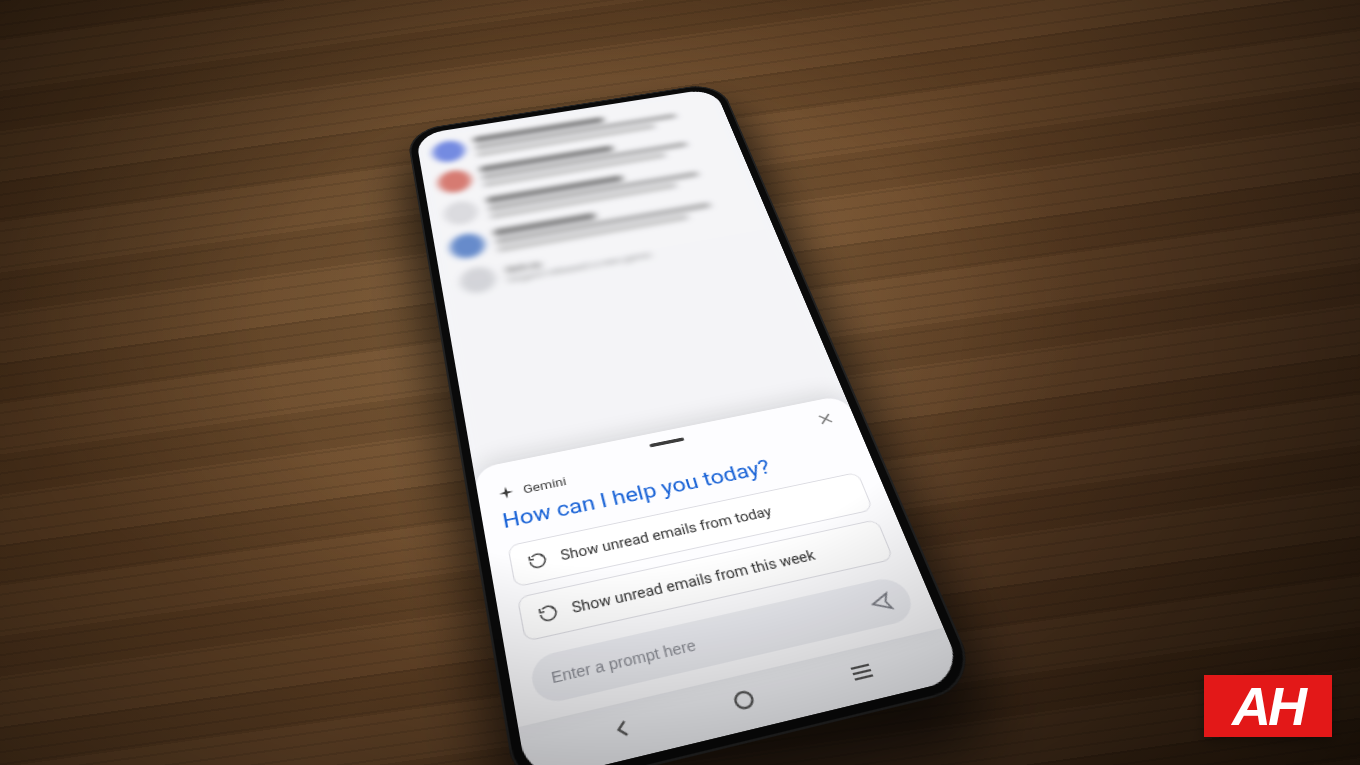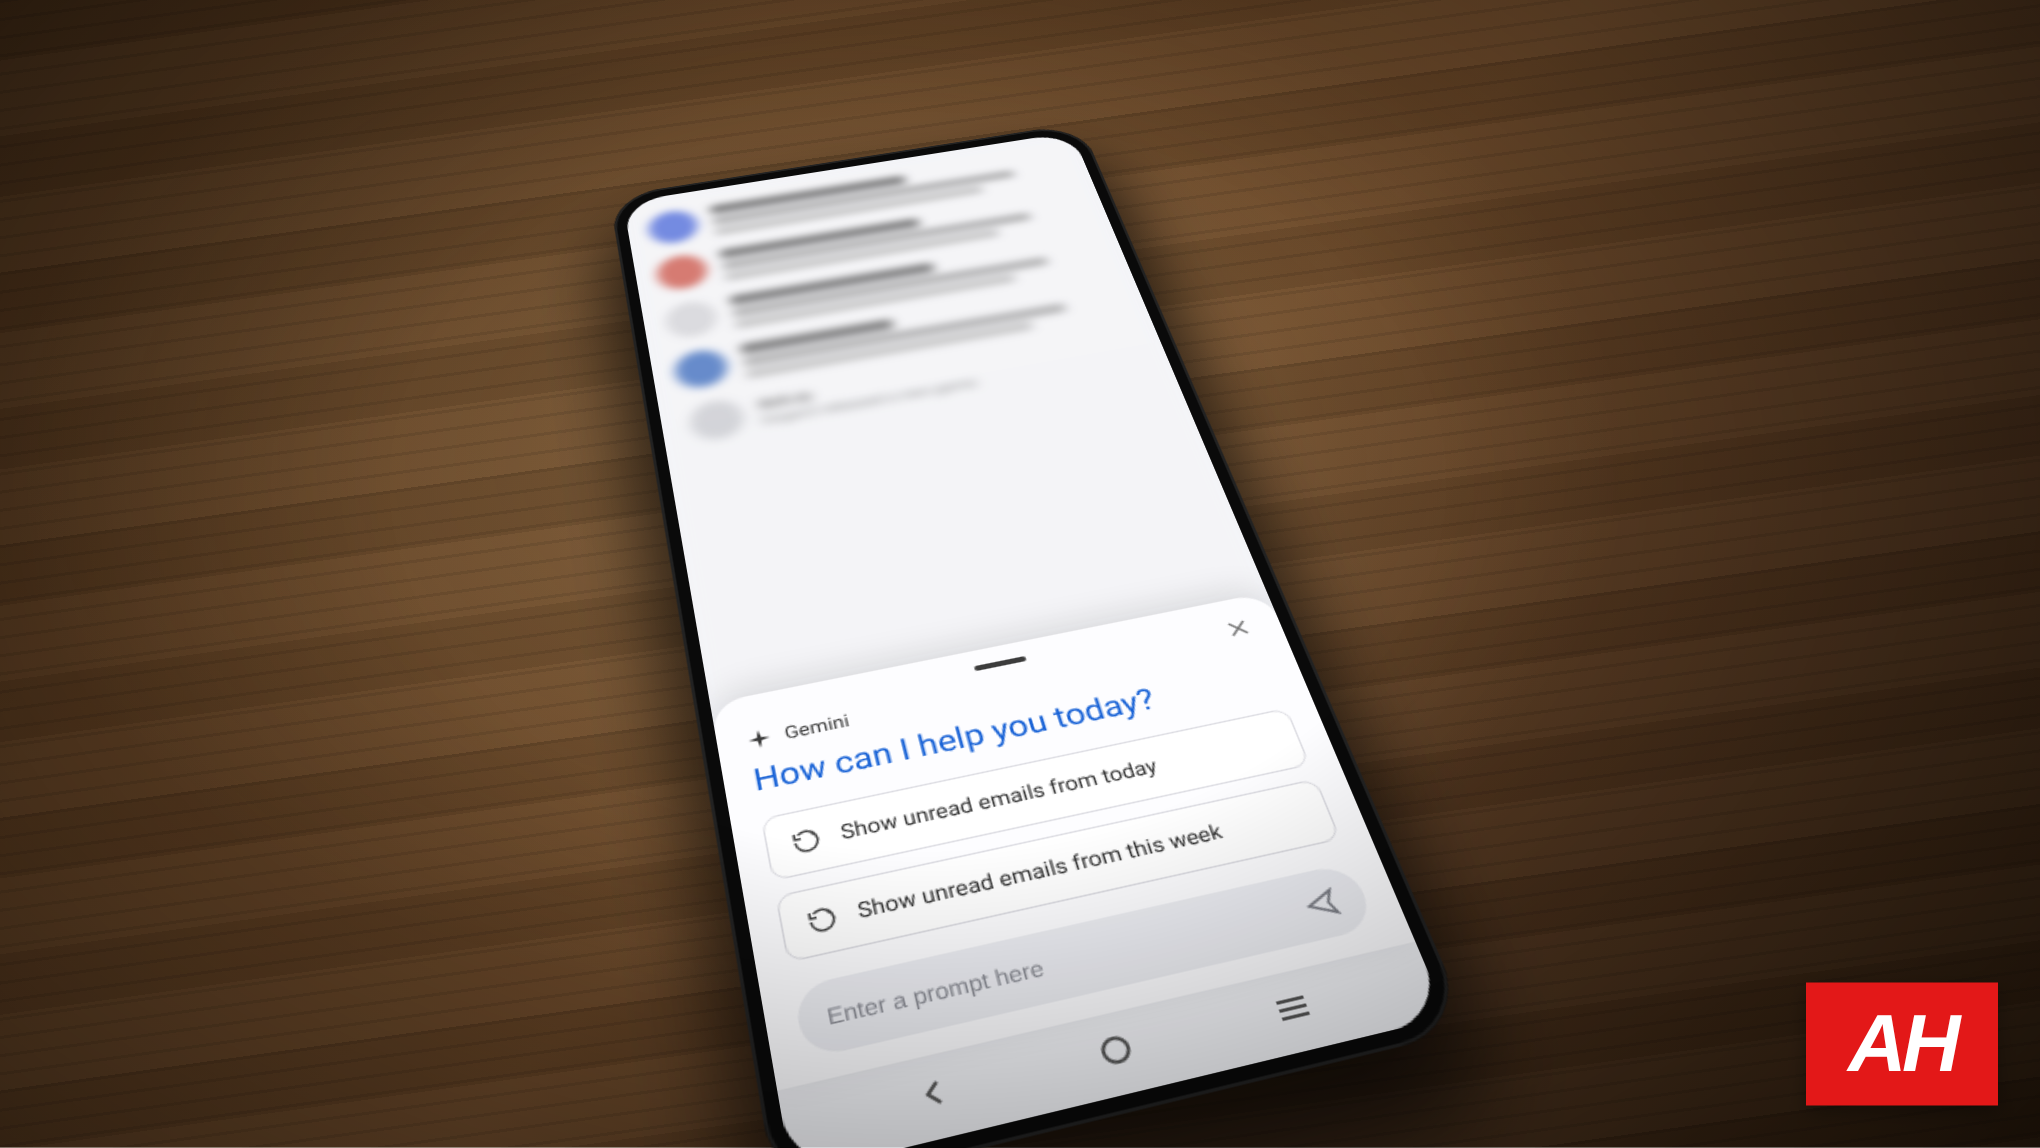--- a/index.html
+++ b/index.html
@@ -234,21 +234,21 @@
     color: #555;
     cursor: pointer;
   }
 
   
   .watermark {
     position: absolute;
     right: 28px;
     bottom: 28px;
     width: 128px;
-    height: 82px;
+    height: 62px;
     background: #e31818;
     display: flex;
     align-items: center;
     justify-content: center;
     z-index: 60;
     box-shadow: 0 4px 12px rgba(0,0,0,0.3);
   }
   .watermark-text {
     color: #fff;
     font-weight: 800;

